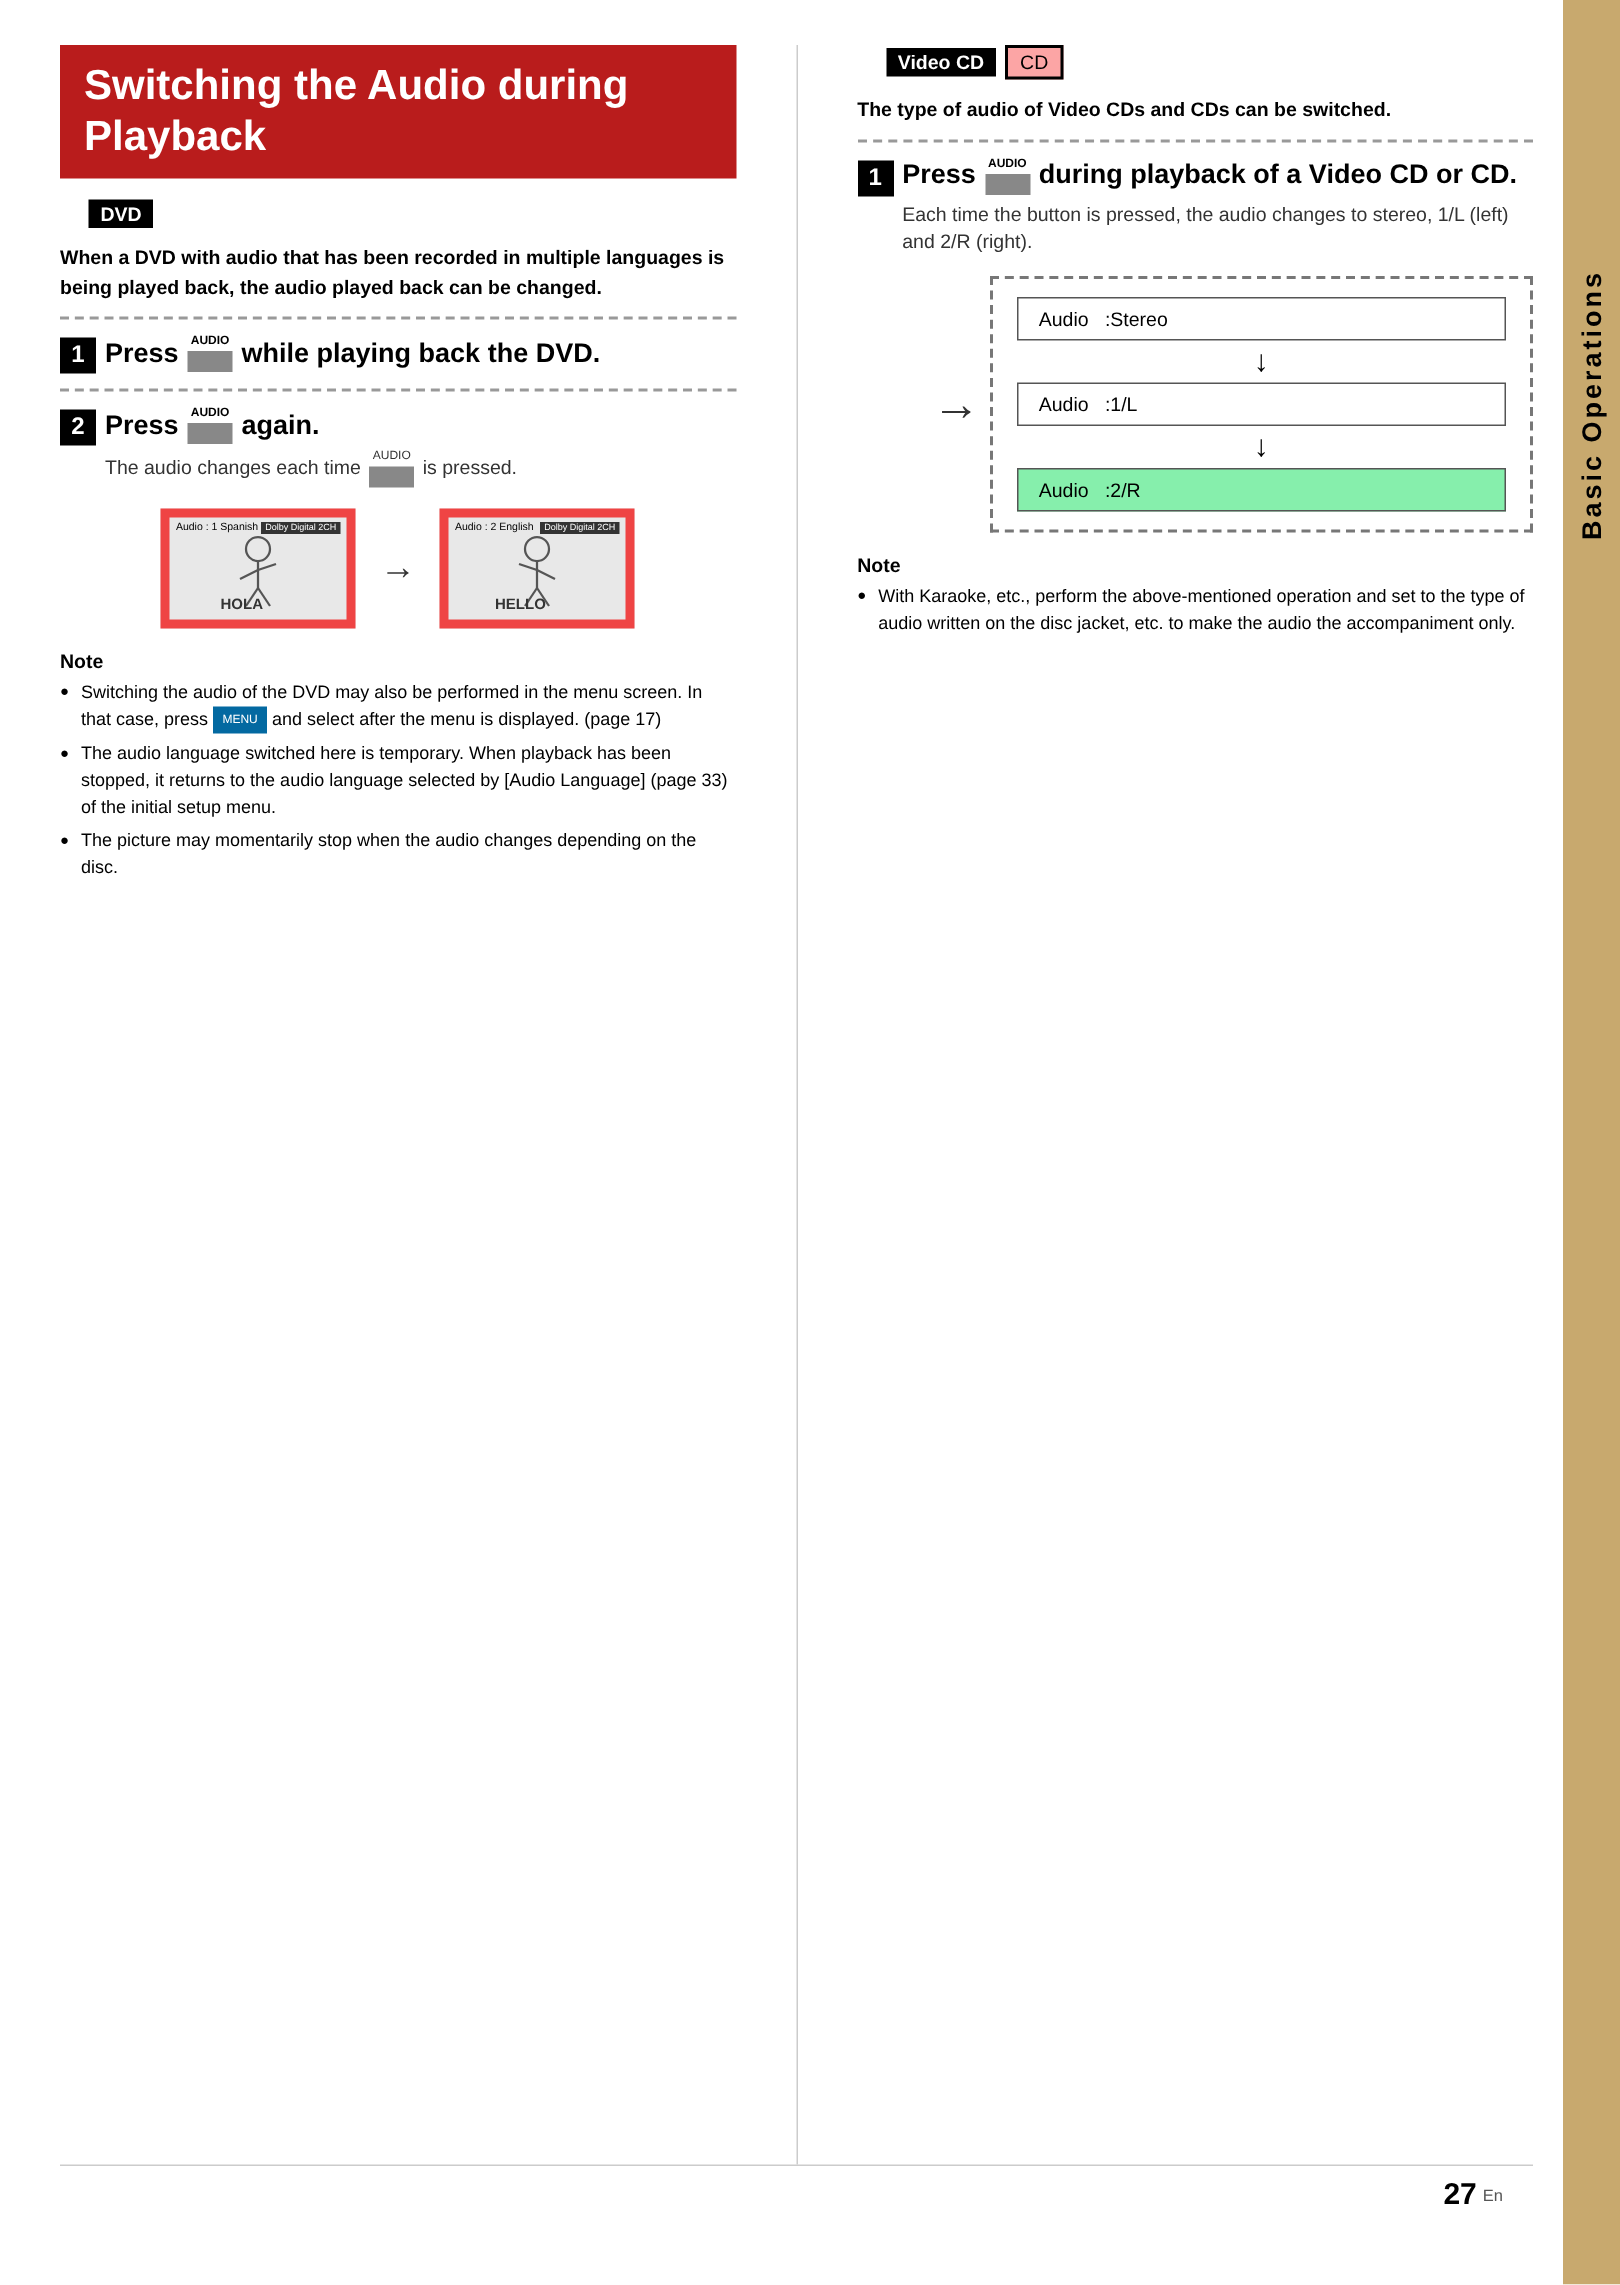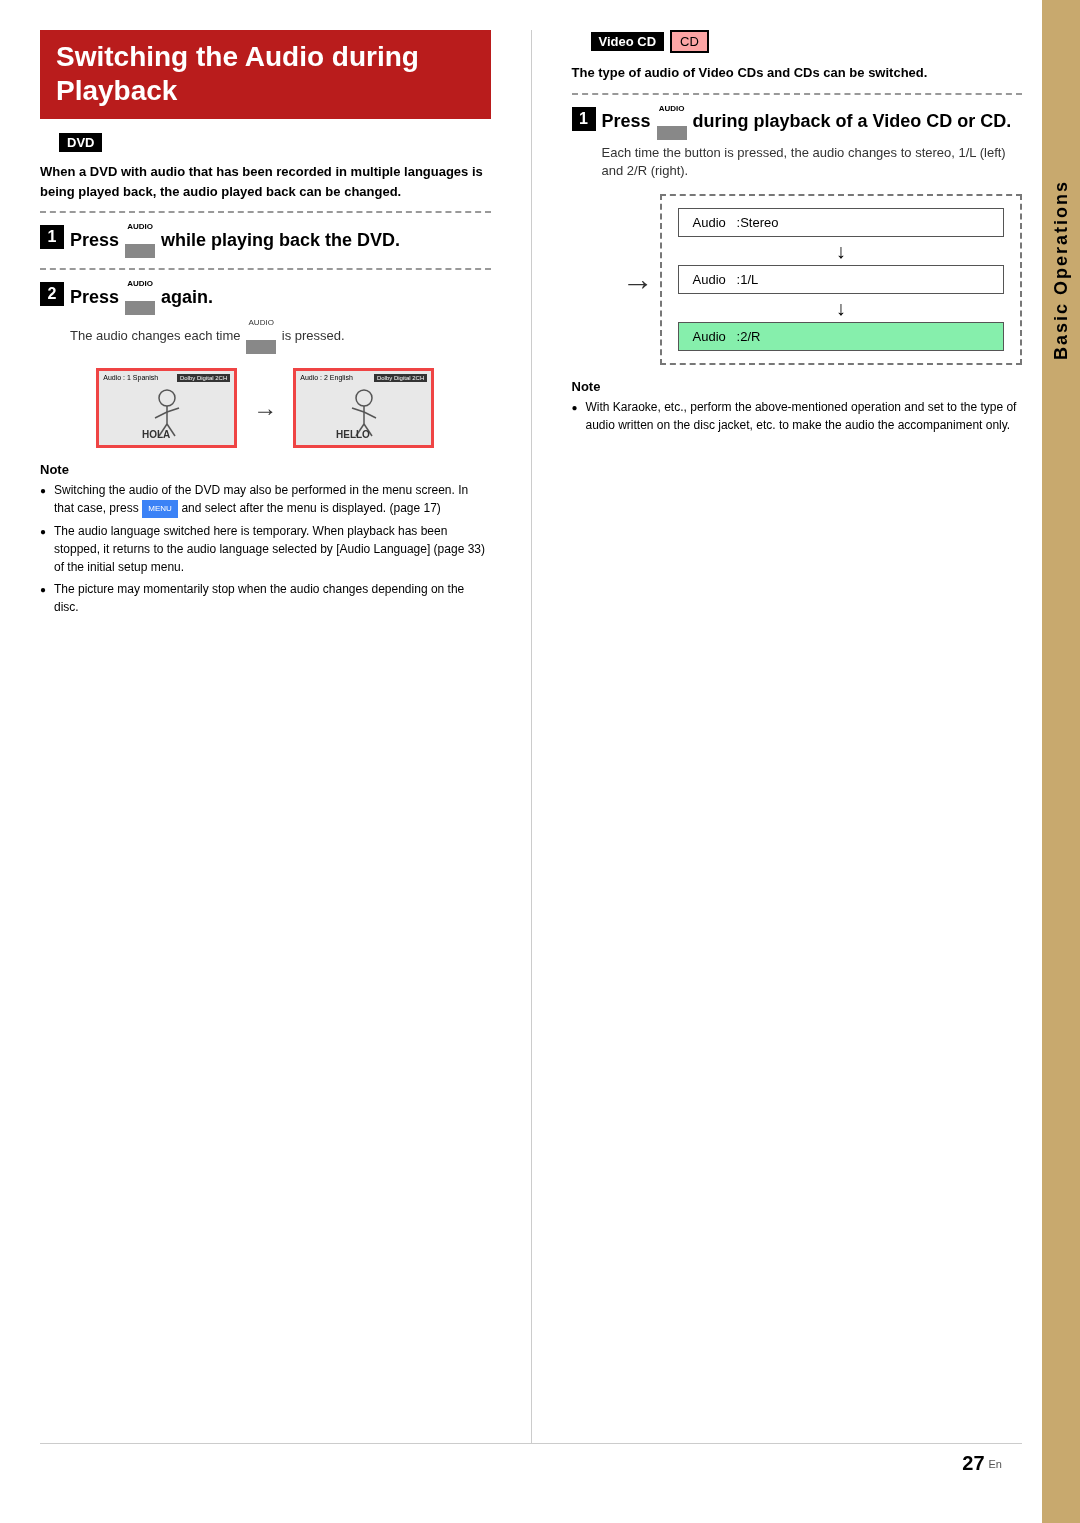--- a/index.html
+++ b/index.html
@@ -165,23 +165,23 @@
     
     .images-row {
       display: flex;
       align-items: center;
       justify-content: center;
       gap: 16px;
       margin: 14px 0;
     }
 
     .dvd-screen {
-      width: 141px;
+      width: 130px;
       height: 80px;
-      border: 3px solid #ef4444;
+      border: 6px solid #ef4444;
       background: #e8e8e8;
       position: relative;
       display: flex;
       flex-direction: column;
       align-items: center;
       justify-content: flex-end;
       padding-bottom: 4px;
     }
 
     .dvd-screen-header {
@@ -277,42 +277,42 @@
 
     
     .col-divider {
       width: 1px;
       background: #ccc;
       margin: 0 10px;
     }
 
     .menu-btn {
       display: inline-block;
-      background: #3b82f6;
+      background: #0369a1;
       width: 36px;
       height: 18px;
       vertical-align: middle;
       font-size: 8px;
       color: #fff;
       text-align: center;
       line-height: 18px;
     }
 
     .audio-inline {
       display: inline-flex;
       flex-direction: column;
       align-items: center;
       vertical-align: middle;
       margin: 0 2px;
     }
 
     .audio-inline .sup-label {
       font-size: 8px;
       line-height: 1;
-      margin-bottom: 13px;
+      margin-bottom: 3px;
     }
 
     .audio-inline .btn {
       display: inline-block;
       background: #888;
       width: 30px;
       height: 14px;
     }
   </style>
 </head>

